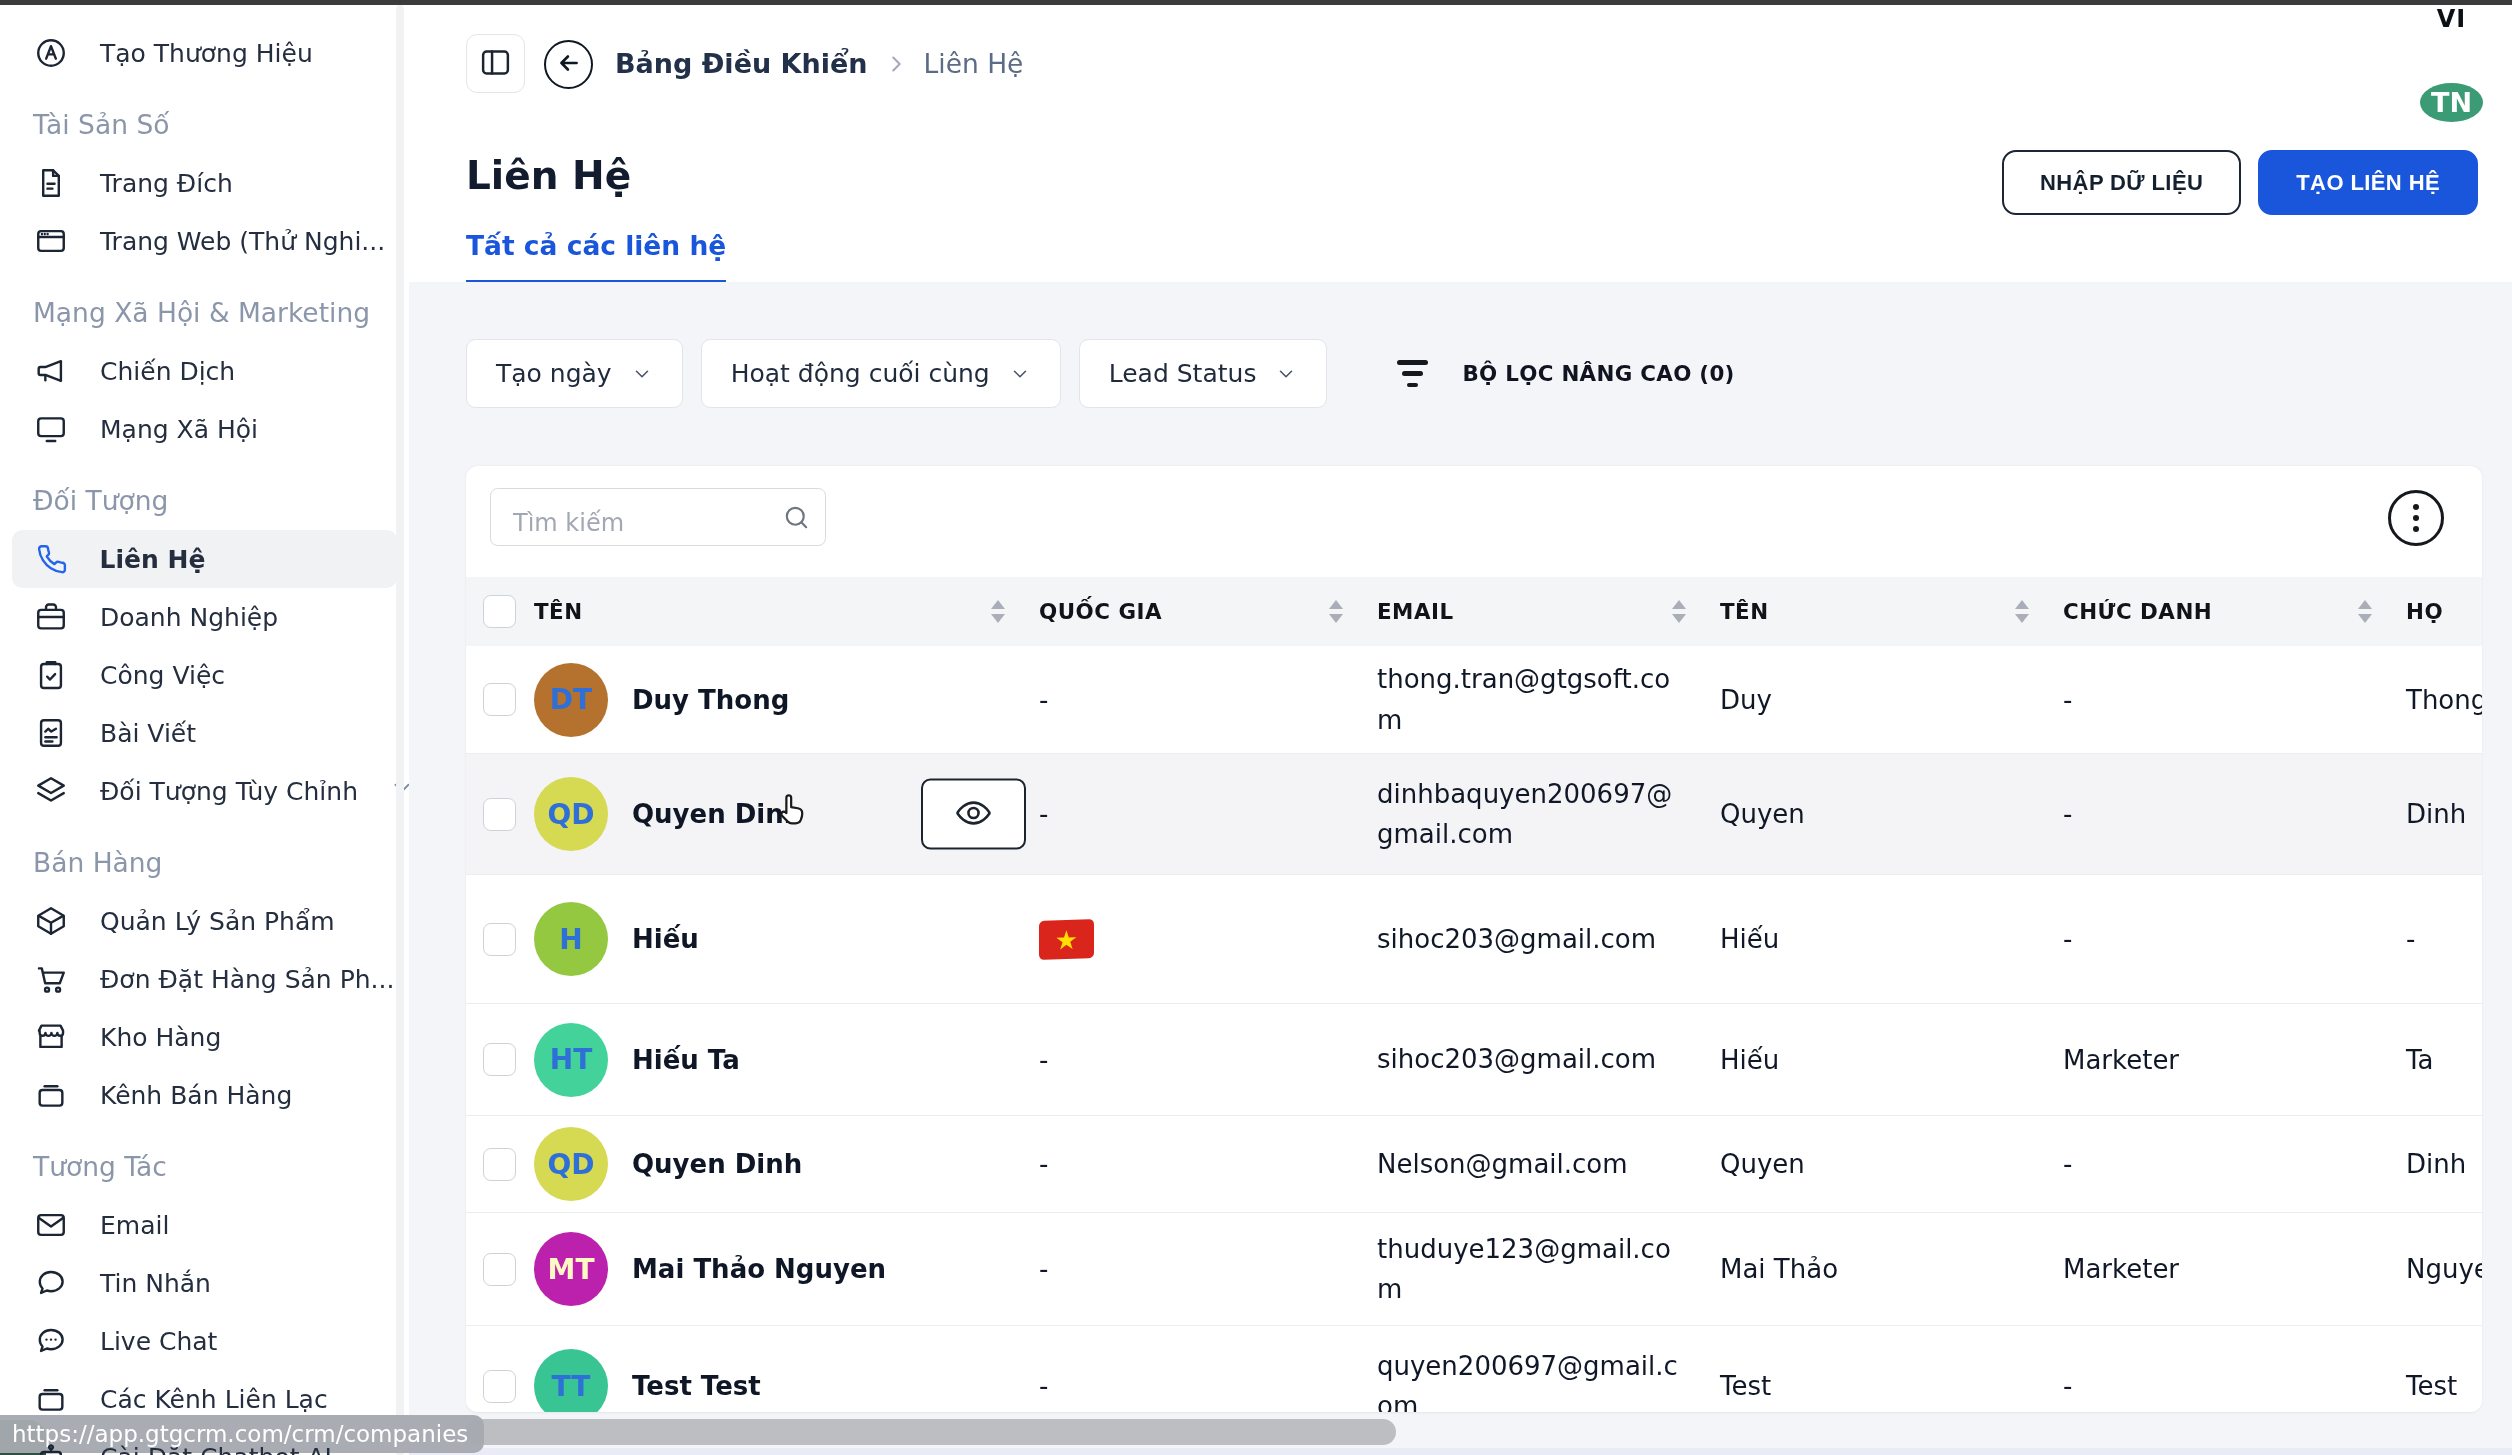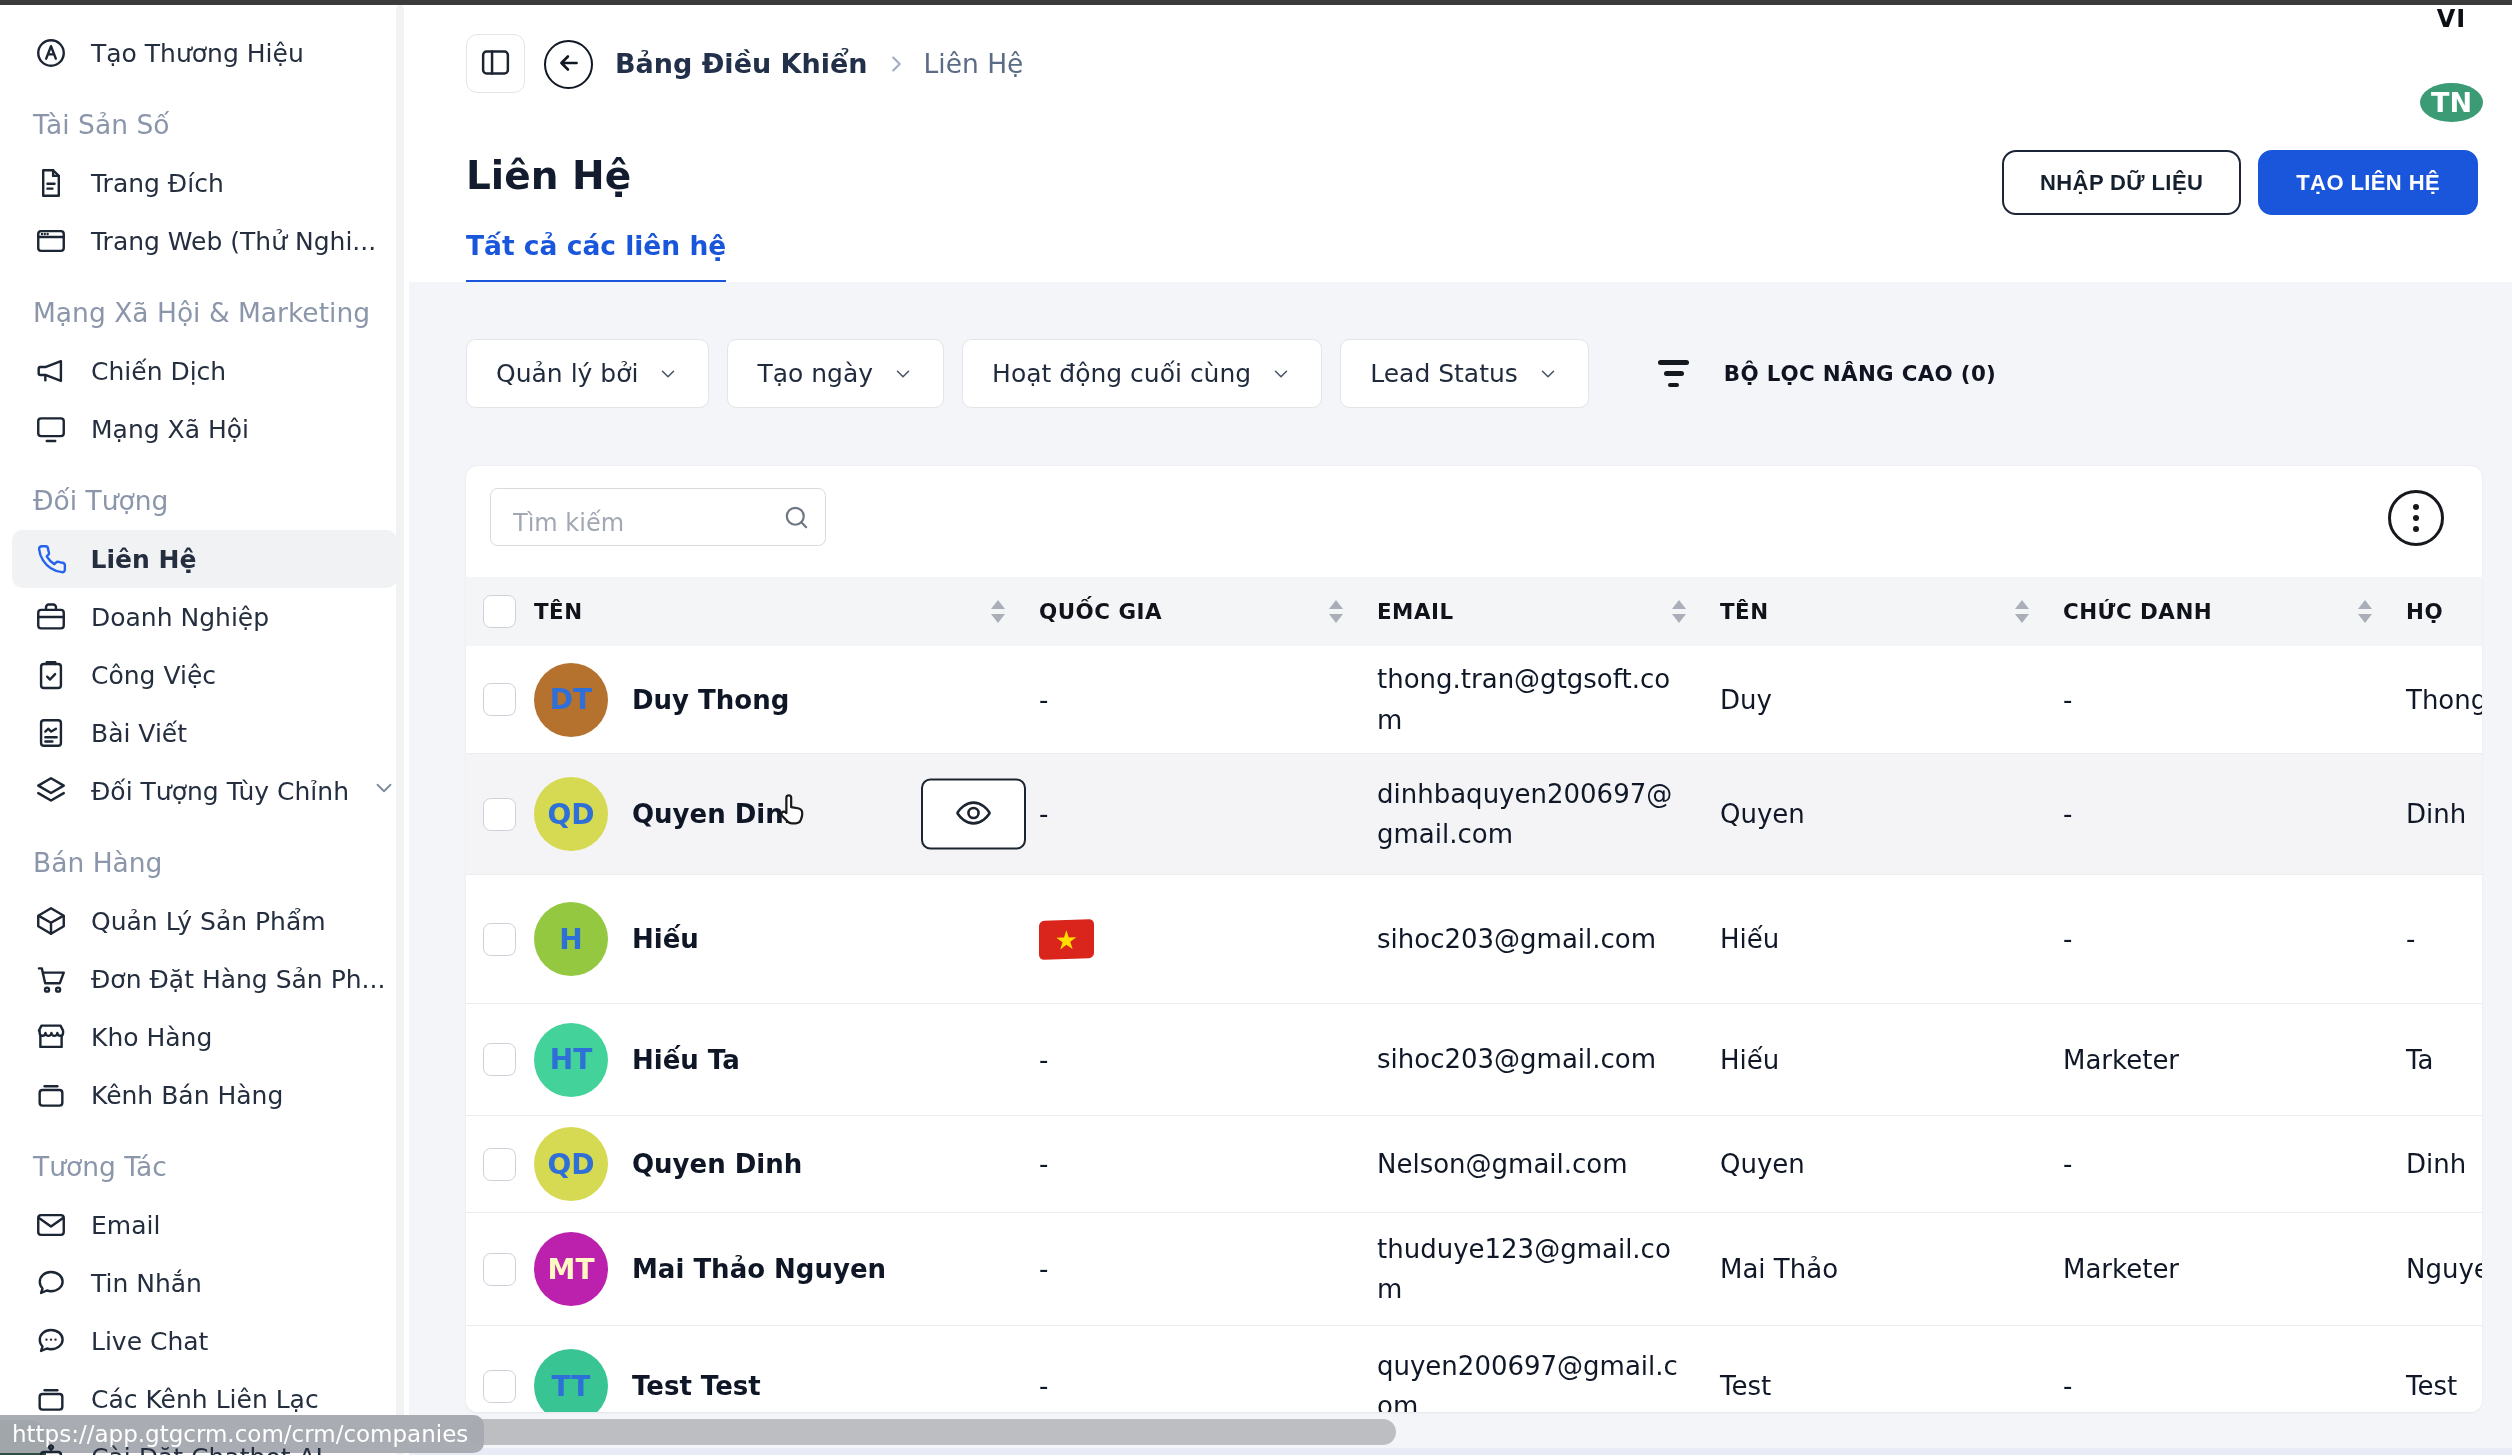--- a/index.html
+++ b/index.html
@@ -7,21 +7,21 @@
        font-family:"DejaVu Sans","Liberation Sans",sans-serif;color:#101828;}
   
   #topbar{position:absolute;left:0;top:0;width:2512px;height:5.1px;background:#3b3b3b;z-index:90;}
   
   #sidebar{position:absolute;left:0;top:5.1px;width:409px;bottom:0;background:#fff;
            border-right:1.3px solid #e8eaee;overflow:hidden;}
   .sb-scroll{position:absolute;right:5.1px;top:0;bottom:0;width:7.7px;background:#f1f2f4;border-radius:4.3px;}
   #nav{position:relative;padding-top:19px;}
   .nav-section{margin-top:12px;height:60px;display:flex;align-items:center;padding-left:33px;
                font-size:26.5px;color:#8b96aa;font-weight:500;}
-  .nav-item{height:58px;display:flex;align-items:center;gap:22px;padding:0 20.6px 0 33px;
+  .nav-item{height:58px;display:flex;align-items:center;gap:31px;padding:0 20.6px 0 33px;
             font-size:25px;font-weight:500;color:#242e3f;cursor:pointer;white-space:nowrap;}
   .nav-item.active{background:#f1f2f4;border-radius:10.3px;margin:0 12px;padding-left:20.6px;font-weight:600;}
   .nav-item .nico{width:36px;height:36px;flex:0 0 36px;display:flex;align-items:center;justify-content:center;color:#1c2533;}
   .nav-item.active .nico{color:#2563eb;}
   .nav-item svg{width:34px;height:34px;}
   .nav-item .chev{margin-left:auto;color:#7d8aa0;}
   .nav-item .chev svg{width:26px;height:26px;}
   .nav-item.over{position:relative;z-index:70;}
   
   #main{position:absolute;left:409px;top:5.1px;right:0;bottom:0;}
@@ -340,28 +340,20 @@
     <div class="actions">
       <button class="btn btn-outline">NHẬP DỮ LIỆU</button>
       <button class="btn btn-primary">TẠO LIÊN HỆ</button>
     </div>
   </div>
 
   <div class="content">
     <div class="filter-row">
       <span id="chips" style="display:flex">
           <span class="chip">
-            <span>Quản lý bởi</span>
-            <span class="chev">
-              <svg viewBox="0 0 24 24" fill="none" stroke="currentColor" stroke-width="1.7" stroke-linecap="round" stroke-linejoin="round">
-                <path d="m6 9 6 6 6-6"></path>
-              </svg>
-            </span>
-          </span>
-          <span class="chip">
             <span>Tạo ngày</span>
             <span class="chev">
               <svg viewBox="0 0 24 24" fill="none" stroke="currentColor" stroke-width="1.7" stroke-linecap="round" stroke-linejoin="round">
                 <path d="m6 9 6 6 6-6"></path>
               </svg>
             </span>
           </span>
           <span class="chip">
             <span>Hoạt động cuối cùng</span>
             <span class="chev">

